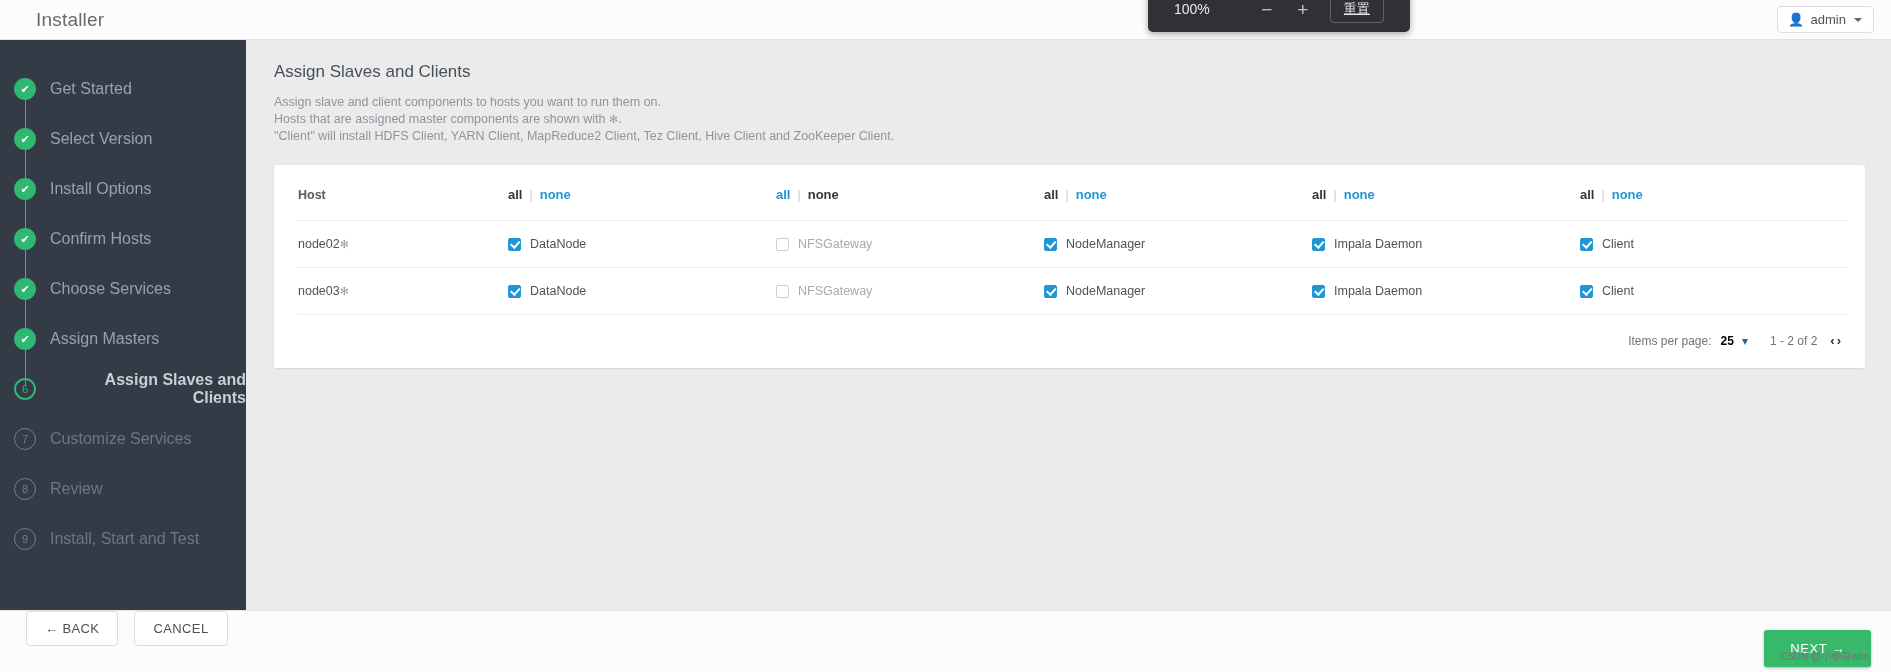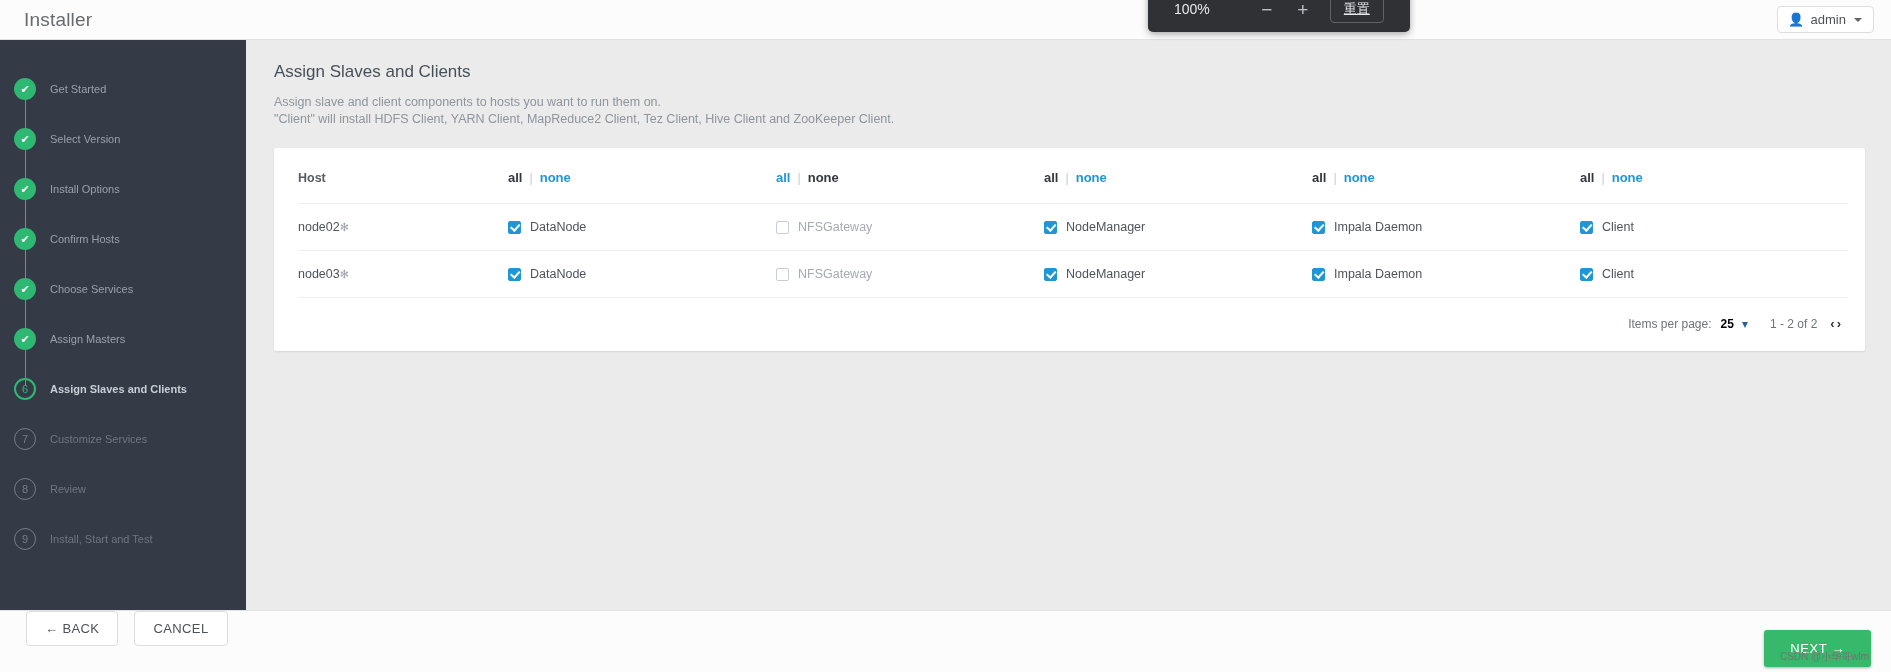--- a/index.html
+++ b/index.html
@@ -14,21 +14,21 @@
 
   
   .topbar {
     position: absolute; top: 0; left: 0; right: 0; height: 40px;
     background: #fcfcfc;
     border-bottom: 1px solid #e2e2e2;
     display: flex; align-items: center;
     z-index: 5;
   }
   .app-title {
-    margin-left: 24px;
+    margin-left: 36px;
     font-size: 19px;
     color: #666b70;
     font-weight: 400;
     letter-spacing: .2px;
   }
   .topbar-right { margin-left: auto; margin-right: 17px; }
   .admin-btn {
     display: inline-flex; align-items: center; gap: 6px;
     border: 1px solid #ddd; border-radius: 4px;
     background: #fff;
@@ -86,21 +86,21 @@
   }
   .step .bullet {
     position: relative; z-index: 2;
     width: 22px; height: 22px; border-radius: 50%;
     display: flex; align-items: center; justify-content: center;
     font-size: 11px; flex: 0 0 22px;
   }
   .step.done .bullet { background: #2eb872; color: #fff; }
   .step.current .bullet { border: 2px solid #2eb872; color: #2eb872; background: transparent; }
   .step.todo .bullet { border: 1px solid #767d88; color: #767d88; background: transparent; }
-  .step .lbl { margin-left: 14px; font-size: 11px; color: #9aa1ab; text-align: right; }
+  .step .lbl { margin-left: 14px; font-size: 16px; color: #9aa1ab; text-align: right; }
   .step.current .lbl { color: #c9cfd6; font-weight: bold; }
   .step.todo .lbl { color: #6f7682; }
   .connector {
     position: absolute;
     left: 24.5px; width: 1.5px;
     background: #2eb872;
     z-index: 1;
   }
 
   
@@ -276,20 +276,24 @@
           <div class="bullet">9</div>
           <span class="lbl">Install, Start and Test</span>
         </div>
       </div>
   </div>
 
   <div class="main">
     <h1 class="page-title">Assign Slaves and Clients</h1>
     <div class="desc">
       <div>Assign slave and client components to hosts you want to run them on.</div>
+      <div>
+        <span>Hosts that are assigned master components are shown with</span>
+        <span class="asterisk">✻</span><span>.</span>
+      </div>
       <div>"Client" will install HDFS Client, YARN Client, MapReduce2 Client, Tez Client, Hive Client and ZooKeeper Client.</div>
     </div>
 
     <div class="card">
       <table class="assign">
         <thead>
           <tr id="head-row">
             <th class="col-host">Host</th>
           <th class="col-c"><span class="lnk dark">all</span><span class="sep">|</span><span class="lnk blue">none</span></th>
               <th class="col-c"><span class="lnk blue">all</span><span class="sep">|</span><span class="lnk dark">none</span></th>

